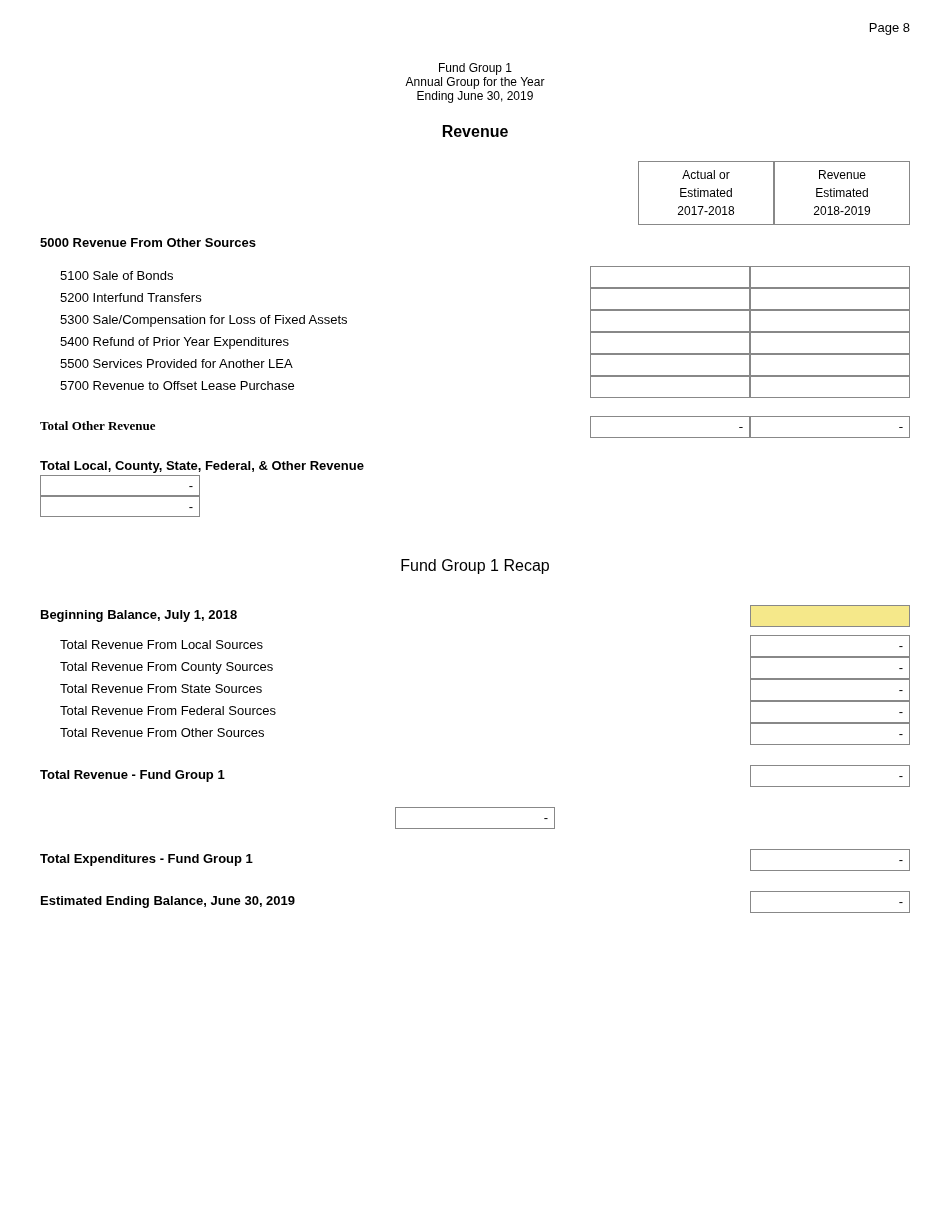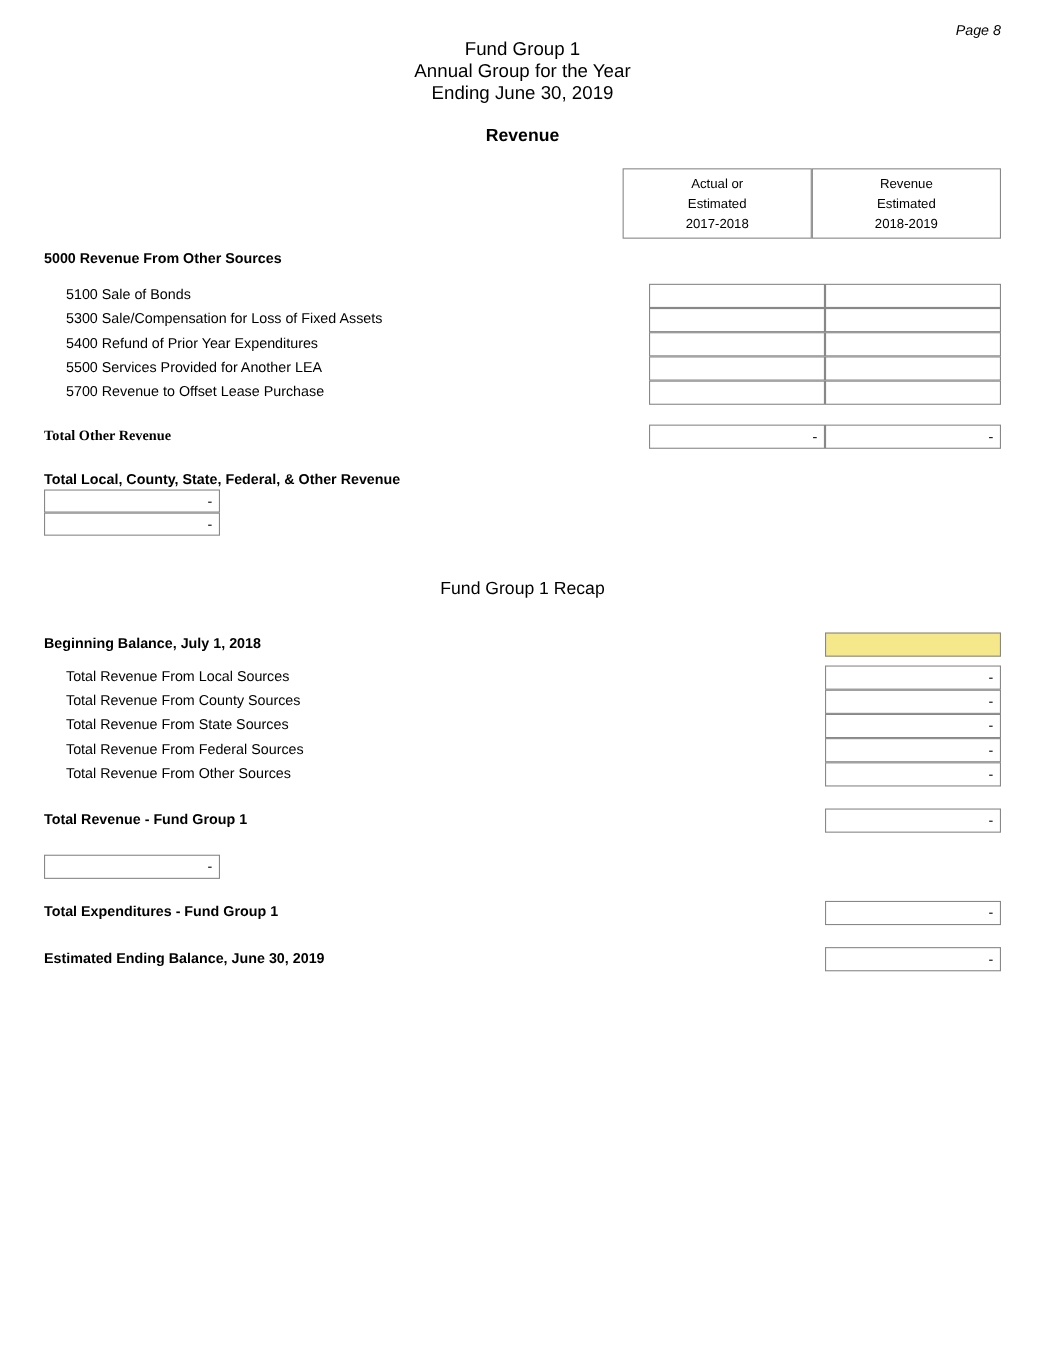--- a/index.html
+++ b/index.html
@@ -8,59 +8,59 @@
       font-size: 13px;
       color: #000;
       background: #fff;
       width: 950px;
       min-height: 1230px;
       padding: 20px 40px;
     }
     .page-number {
       text-align: right;
       font-size: 13px;
-      margin-bottom: 0;
-      font-style: italic;
+      margin-bottom: 26px;
     }
     .header {
       text-align: center;
       margin-bottom: 20px;
     }
     .header .title-line {
-      font-size: 17px;
+      font-size: 12px;
     }
     .section-title {
       text-align: center;
       font-size: 16px;
       font-weight: bold;
       margin-bottom: 20px;
     }
     .columns-header {
       display: flex;
       justify-content: flex-end;
       margin-bottom: 4px;
     }
     .col-header {
-      width: 172px;
+      width: 136px;
       text-align: center;
       font-size: 12px;
       line-height: 1.5;
       border: 1px solid #888;
       padding: 4px 6px;
     }
     .col-header:first-child {
       margin-right: 0;
     }
     .table-area {
       width: 100%;
     }
     .row {
       display: flex;
       align-items: stretch;
       min-height: 22px;
+      justify-content: center;
     }
     .row-label {
       flex: 1;
       padding: 2px 0;
       font-size: 13px;
     }
     .row-label.bold {
       font-weight: bold;
     }
     .row-label.indent {
@@ -121,20 +121,25 @@
 
 <div class="spacer"></div>
 
 <div class="table-area">
   <div class="row">
     <div class="row-label indent">5100 Sale of Bonds</div>
     <div class="row-cell"></div>
     <div class="row-cell"></div>
   </div>
   <div class="row">
+    <div class="row-label indent">5200 Interfund Transfers</div>
+    <div class="row-cell"></div>
+    <div class="row-cell"></div>
+  </div>
+  <div class="row">
     <div class="row-label indent">5300 Sale/Compensation for Loss of Fixed Assets</div>
     <div class="row-cell"></div>
     <div class="row-cell"></div>
   </div>
   <div class="row">
     <div class="row-label indent">5400 Refund of Prior Year Expenditures</div>
     <div class="row-cell"></div>
     <div class="row-cell"></div>
   </div>
   <div class="row">

